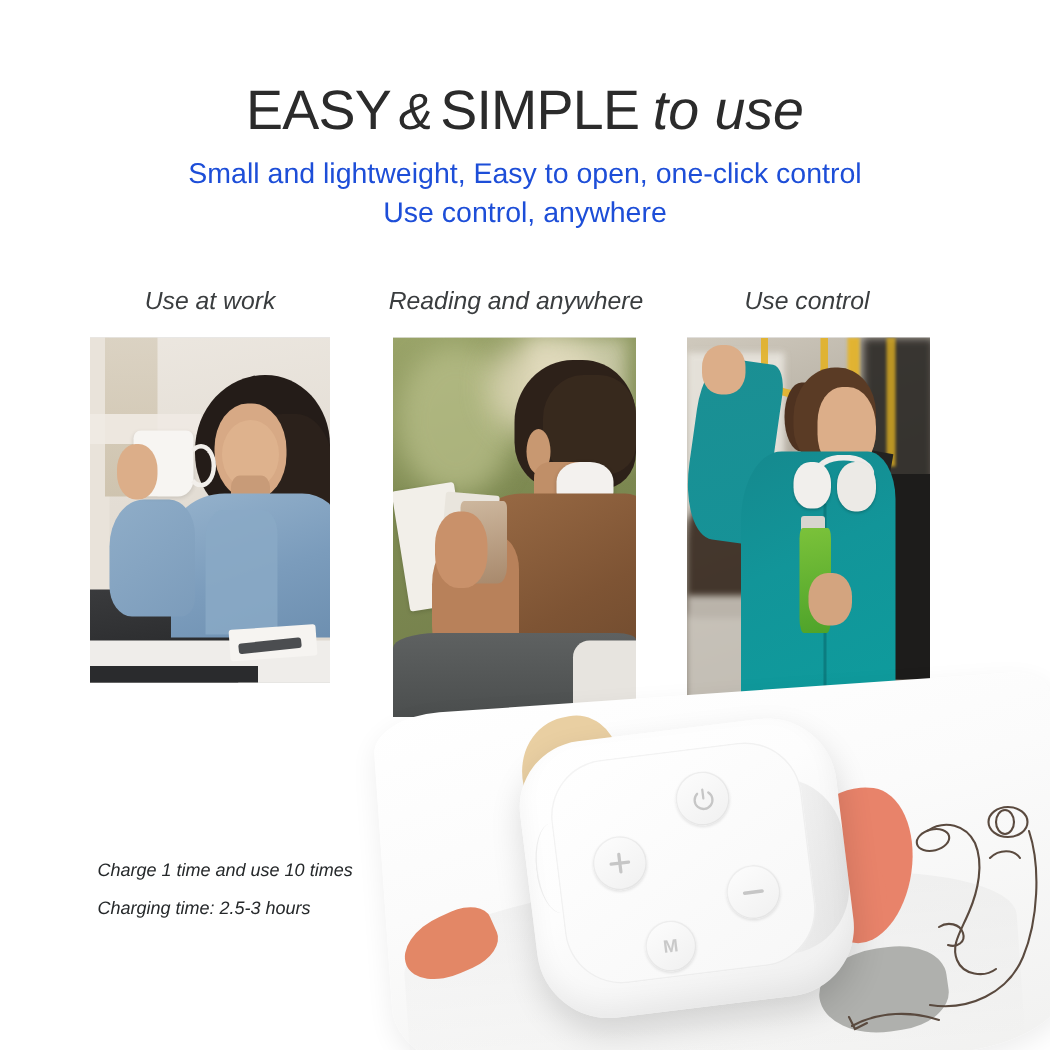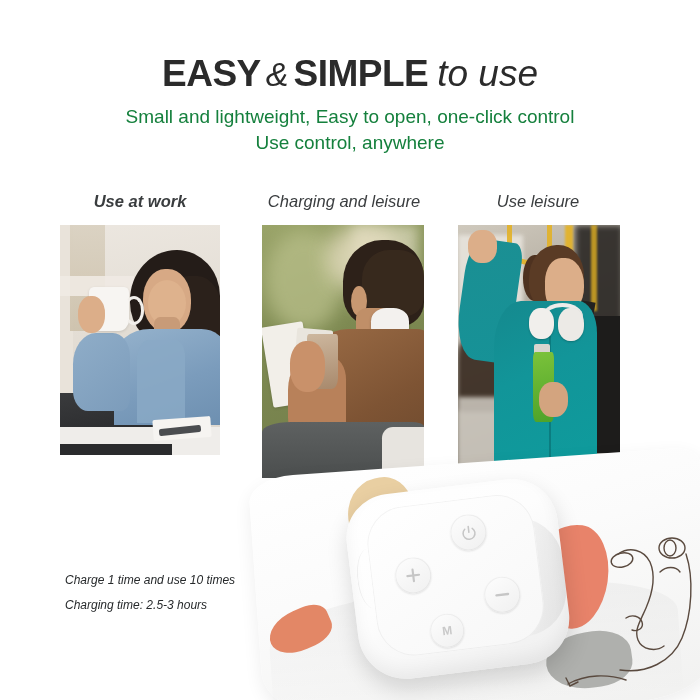--- a/index.html
+++ b/index.html
@@ -13,29 +13,29 @@
   #canvas{position:relative;width:700px;height:700px;overflow:hidden;background:#fff;}
 
   
   .headline{
     position:absolute;left:0;top:52px;width:700px;
     text-align:center;
     font-size:37px;line-height:44px;
     color:#2b2b2b;
     white-space:nowrap;
   }
-  .hl-bold{font-weight:bold;letter-spacing:-0.5px;}
+  .hl-bold{font-weight:normal;letter-spacing:-0.5px;}
   .hl-amp{font-style:italic;font-weight:normal;font-size:34px;padding:0 5px;}
   .hl-ital{font-style:italic;font-weight:normal;padding-left:9px;}
 
   .subline{
     position:absolute;left:0;top:104px;width:700px;
     text-align:center;
     font-size:19px;line-height:26px;
-    color:#15803d;
+    color:#1d4ed8;
   }
   .subline div{white-space:nowrap;}
 
   
   .caption{
     position:absolute;
     font-style:italic;
     font-size:16.5px;
     color:#3a3d3f;
     text-align:center;
@@ -258,23 +258,23 @@
 
   <div class="headline">
     <span class="hl-bold">EASY</span><span class="hl-amp">&amp;</span><span class="hl-bold">SIMPLE</span><span class="hl-ital">to use</span>
   </div>
 
   <div class="subline">
     <div>Small and lightweight, Easy to open, one-click control</div>
     <div>Use control, anywhere</div>
   </div>
 
-  <div class="caption" style="left:60px;top:192px;width:160px;font-weight:bold;">Use at work</div>
-  <div class="caption" style="left:258px;top:192px;width:172px;">Charging and leisure</div>
-  <div class="caption" style="left:456px;top:192px;width:164px;">Use leisure</div>
+  <div class="caption" style="left:60px;top:192px;width:160px;">Use at work</div>
+  <div class="caption" style="left:258px;top:192px;width:172px;">Reading and anywhere</div>
+  <div class="caption" style="left:456px;top:192px;width:164px;">Use control</div>
 
   <div class="tile" style="left:60px;top:225px;width:160px;height:230px;">
     <div class="tile-inner">
       <div class="t1-bg"></div>
         <div class="t1-wallL"></div>
       <div class="t1-shelf"></div>
         <div class="t1-shelf2"></div>
       <div class="t1-tablet"></div>
       <div class="t1-hair"></div>
         <div class="t1-hair2"></div>

